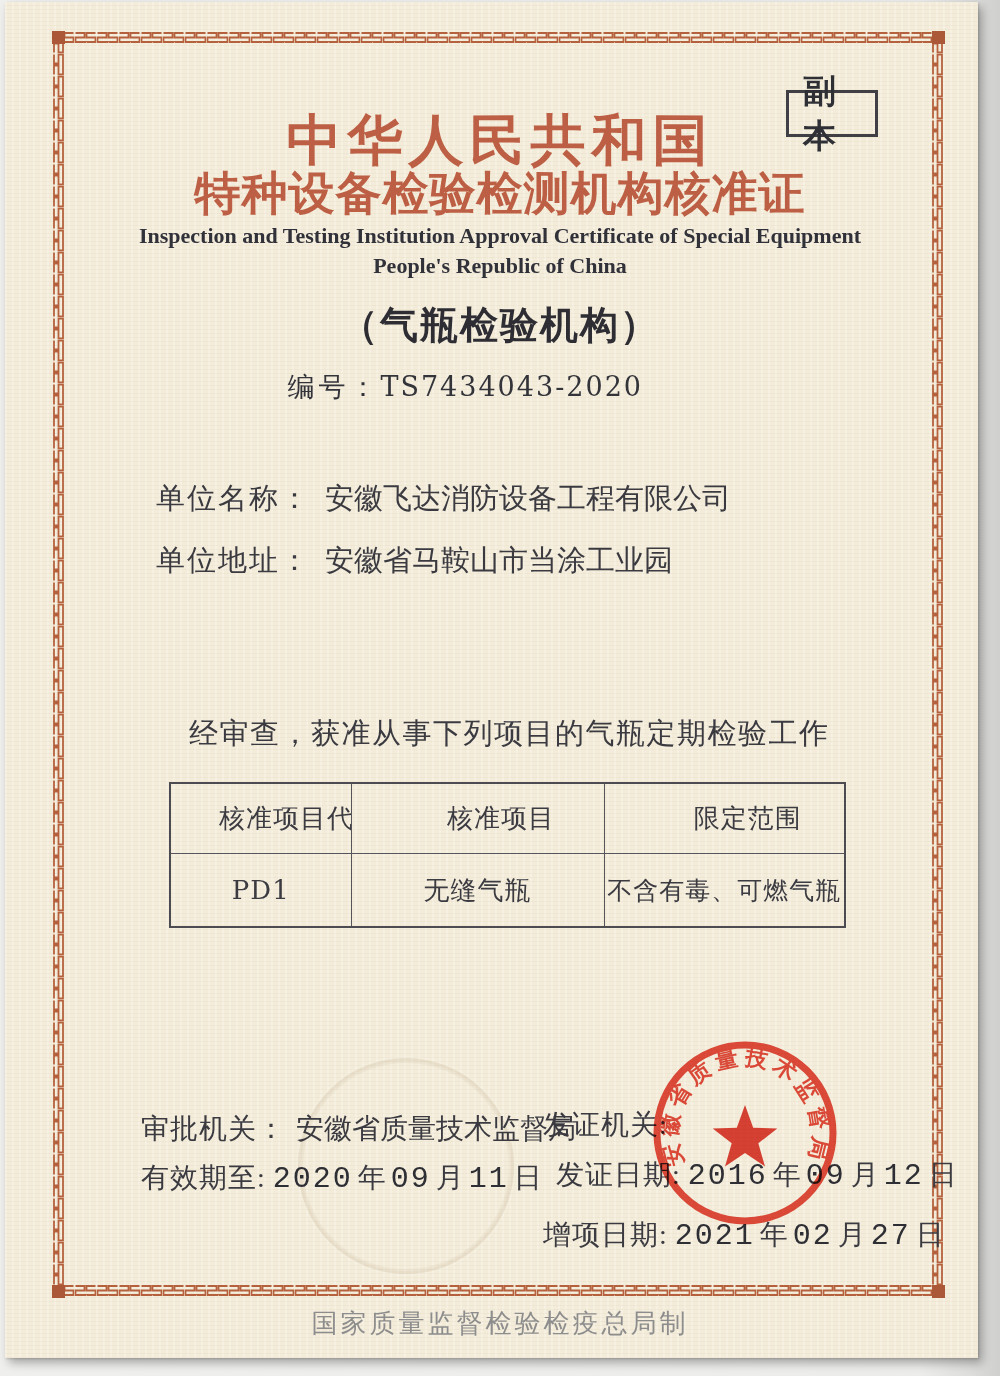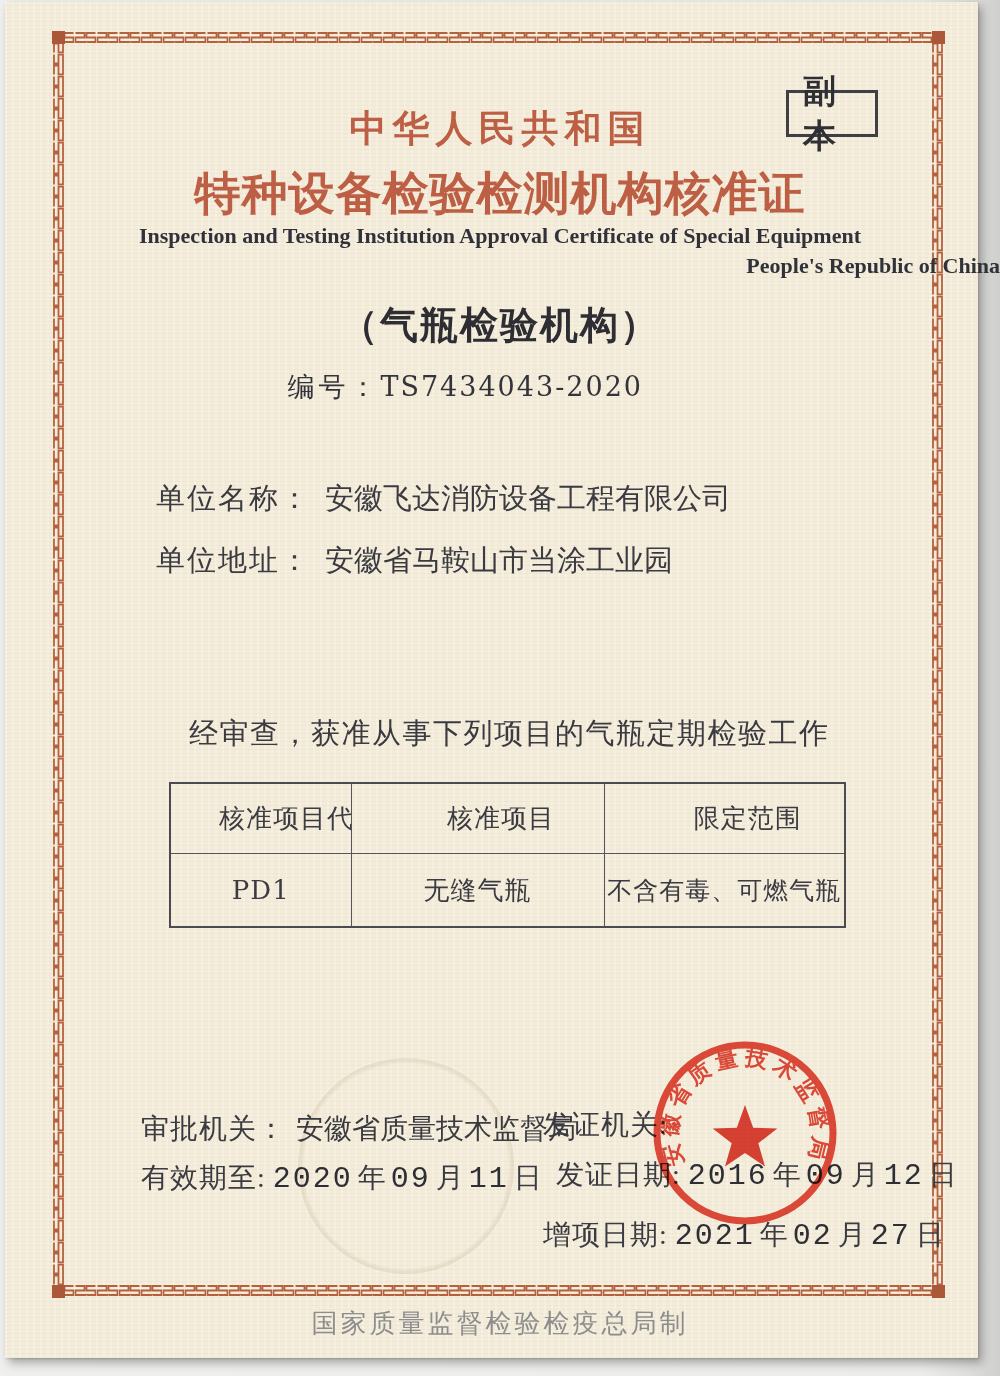--- a/index.html
+++ b/index.html
@@ -32,25 +32,25 @@
 
   .fuben{
     position:absolute;left:786px;top:90px;width:92px;height:47px;
     border:3px solid #3f3f45;color:#2f2f36;
     font-size:33px;font-weight:600;letter-spacing:16px;
     display:flex;align-items:center;justify-content:center;
     padding-left:14px;box-sizing:border-box;
     font-family:"Liberation Serif","DejaVu Serif",serif;
   }
   .t-cn{color:#bd5f44;font-weight:bold;font-family:"Liberation Sans","DejaVu Sans",sans-serif;}
-  .t-cn1{top:104px;font-size:37px;letter-spacing:6px;}
+  .t-cn1{top:104px;font-size:55px;letter-spacing:6px;}
   .t-cn2{top:163px;font-size:46px;letter-spacing:1px;}
   .t-en{color:#31313a;font-weight:bold;font-family:"Liberation Serif","DejaVu Serif",serif;}
   .t-en1{top:223px;font-size:22px;}
-  .t-en2{top:253px;font-size:22px;text-align:right;}
+  .t-en2{top:253px;font-size:22px;}
   .inst-type{top:300px;font-size:38px;font-weight:600;color:#2d2d33;letter-spacing:2px;}
   .cert-no{top:369px;right:157px;font-size:27px;color:#33333a;}
   .cert-no .lbl{letter-spacing:4px;}
   .cert-no .val{font-family:"DejaVu Serif","Liberation Serif",serif;letter-spacing:2px;}
 
   .fieldline{font-size:29px;color:#3a3a40;}
   .f-name{left:156px;top:479px;}
   .f-addr{left:156px;top:541px;}
   .fieldline .lbl{letter-spacing:2px;margin-right:14px;}
   .stmt{left:189px;top:714px;font-size:29px;letter-spacing:1.5px;color:#3a3a40;}

